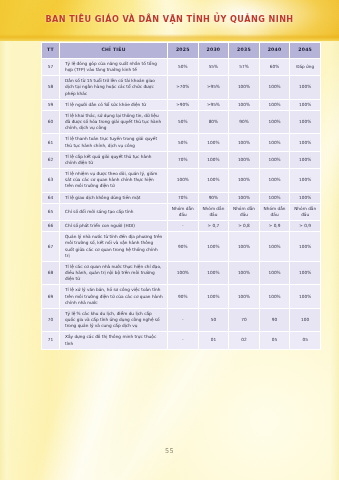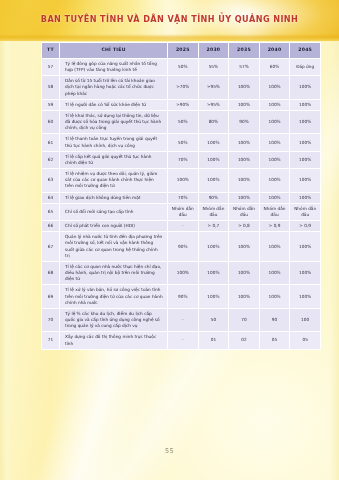--- a/index.html
+++ b/index.html
@@ -117,21 +117,21 @@
 <body>
 
 <div class="page">
   <div class="page-edge-l"></div>
   <div class="page-edge-r"></div>
 </div>
 
 <div class="banner">
   <div class="banner-rays"></div>
   <div class="banner-bottom"></div>
-  <div class="banner-title">BAN TUYÊN TỈNH VÀ DÂN VẬN TỈNH ỦY QUẢNG NINH</div>
+  <div class="banner-title">BAN TIÊU GIÁO VÀ DÂN VẬN TỈNH ỦY QUẢNG NINH</div>
 </div>
 
 <div class="table-wrap">
   <table>
     <thead>
       <tr>
         <th class="h-idx">TT</th>
         <th class="h-crit">CHỈ TIÊU</th>
         <th class="h-val">2025</th>
         <th class="h-val">2030</th>

